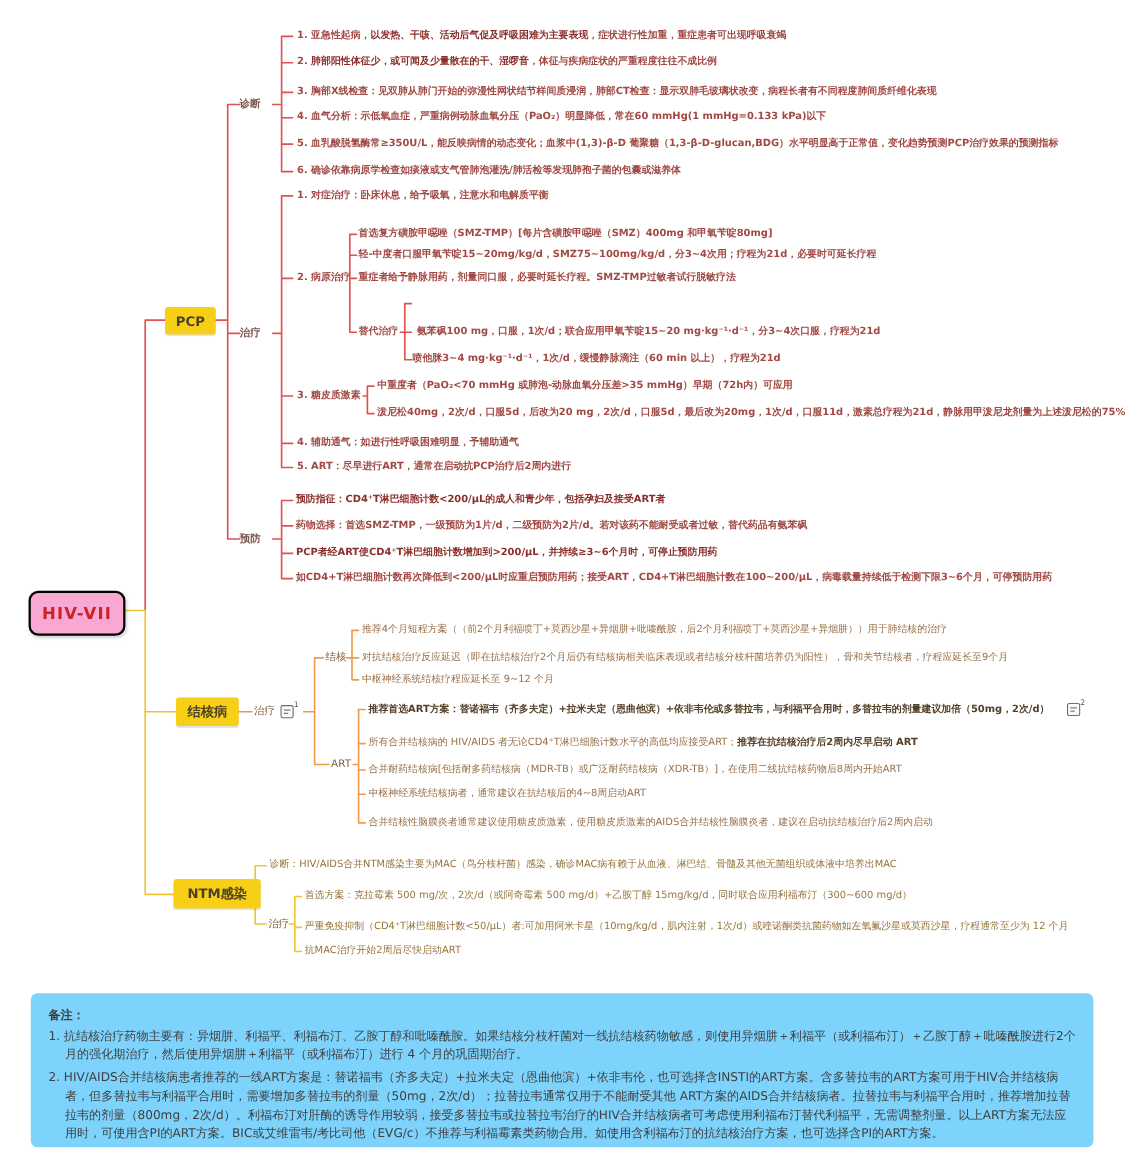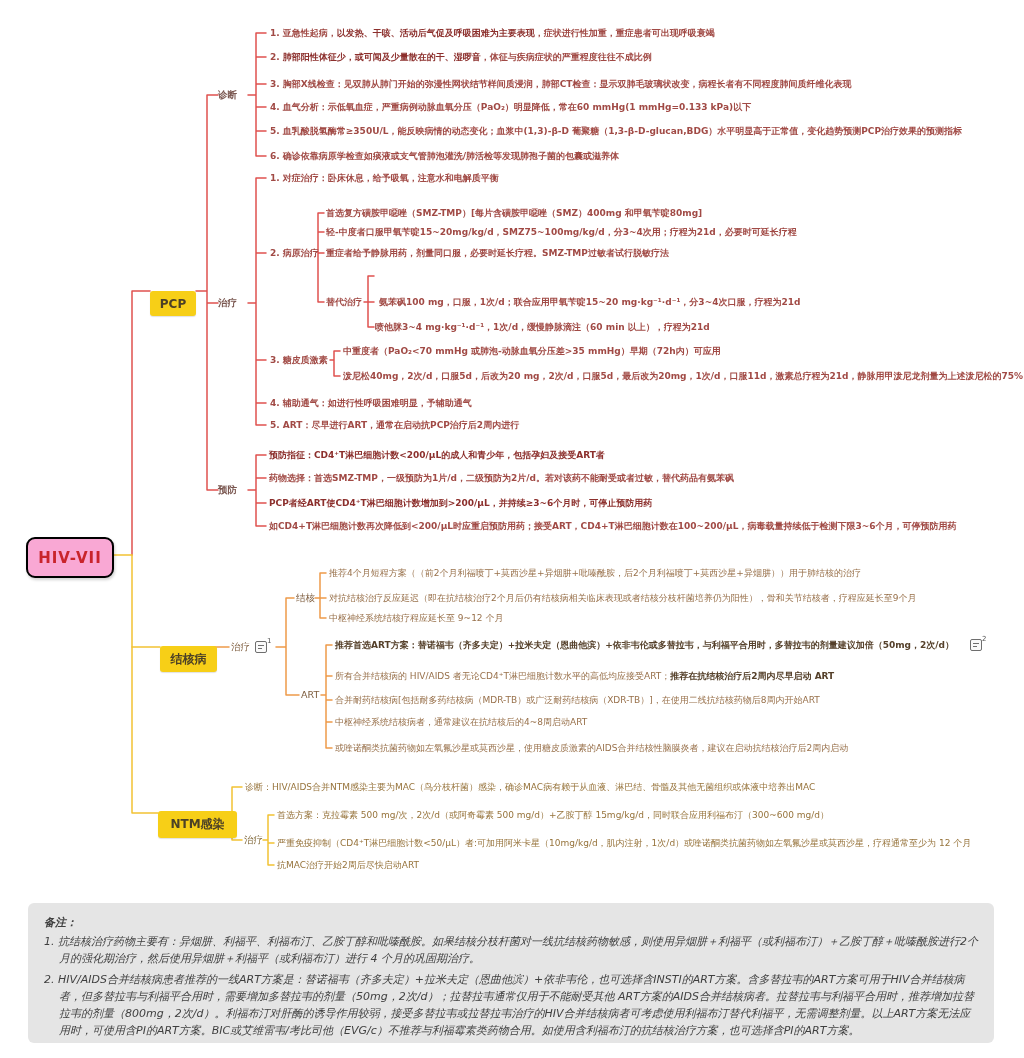--- a/index.html
+++ b/index.html
@@ -8,43 +8,43 @@
   svg.wires{position:absolute;left:0;top:0;pointer-events:none;}
   svg.wires path{fill:none;stroke-width:1.5;stroke-linecap:round;stroke-linejoin:round;}
   svg.wires path.red{stroke:#e0514f;}
   svg.wires path.orange{stroke:#ee9a49;}
   svg.wires path.yellow{stroke:#f2c233;}
 
   .root-box{position:absolute;left:26px;top:537px;width:84px;height:37px;background:#f9a8d4;
     border:2px solid #000000;border-radius:9px;display:flex;align-items:center;justify-content:center;
     color:#c9242b;font-weight:bold;font-size:15px;letter-spacing:1px;box-shadow:1px 2px 3px rgba(0,0,0,.18);}
   .topic{position:absolute;background:#f7cf17;border-radius:3px;display:flex;align-items:center;
-    justify-content:center;font-weight:bold;font-size:12px;color:#4c4126;box-shadow:0 1px 1px rgba(0,0,0,.12);margin-top:12px;}
+    justify-content:center;font-weight:bold;font-size:12px;color:#4c4126;box-shadow:0 1px 1px rgba(0,0,0,.12);}
   .topic.pcp-box{left:150px;top:279px;width:46px;height:25px;}
   .topic.tb-box{left:160px;top:634px;width:57px;height:26px;}
   .topic.ntm-box{left:158px;top:799px;width:79px;height:27px;}
 
   .leaf,.lbl{position:absolute;white-space:nowrap;transform:translateY(-50%);line-height:1.2;}
   .leaf{font-size:9px;}
   .lbl{font-size:9.5px;}
   .pcp{color:#a14a45;font-weight:bold;} .lbl.pcp{color:#7a5750;}
   .tb{color:#98704a;}  .lbl.tb{color:#7d5c3d;}
   .ntm{color:#97743c;} .lbl.ntm{color:#7d6435;}
   .pcp b{color:#8c2f2c;} .tb b{color:#55402a;}
   .row{display:flex;align-items:center;}
 
   .note-ref{display:inline-flex;align-items:flex-start;margin-left:5px;}
   .note-ref .box{width:10px;height:10px;border:1px solid #6e6e6e;border-radius:2px;position:relative;background:#fafafa;}
   .note-ref .box::before{content:"";position:absolute;left:2px;right:2px;top:3px;height:1px;background:#6e6e6e;}
   .note-ref .box::after{content:"";position:absolute;left:2px;right:4px;top:6px;height:1px;background:#6e6e6e;}
   .note-ref sup{font-size:7px;color:#555;line-height:1;transform:translateY(-3px);}
   .gap16{margin-left:16px;}
 
-  .notes{position:absolute;left:28px;top:903px;width:966px;height:140px;background:#e5e5e5;
-    border-radius:6px;box-sizing:border-box;padding:11px 16px;color:#3f3f3f;font-size:11px;line-height:1.55;font-style:italic;}
+  .notes{position:absolute;left:28px;top:903px;width:966px;height:140px;background:#7dd3fc;
+    border-radius:6px;box-sizing:border-box;padding:11px 16px;color:#3f3f3f;font-size:11px;line-height:1.55;}
   .notes .title{font-weight:bold;margin-bottom:2px;}
   .note-item{padding-left:15px;text-indent:-15px;margin-bottom:4px;}
 </style>
 </head>
 <body>
 
 <div class="canvas">
 
   <svg class="wires" width="1024" height="1058">
 
@@ -123,21 +123,21 @@
   <div class="leaf tb row" style="left:335px;top:645px">
     <b>推荐首选ART方案：替诺福韦（齐多夫定）+拉米夫定（恩曲他滨）+依非韦伦或多替拉韦，与利福平合用时，多替拉韦的剂量建议加倍（50mg，2次/d）</b>
     <span class="note-ref gap16">
         <span class="box"></span>
         <sup>2</sup>
       </span>
   </div>
   <div class="leaf tb" style="left:335px;top:676px"><span>所有合并结核病的 HIV/AIDS 者无论CD4⁺T淋巴细胞计数水平的高低均应接受ART；</span><b>推荐在抗结核治疗后2周内尽早启动 ART</b></div>
   <div class="leaf tb" style="left:335px;top:700px">合并耐药结核病[包括耐多药结核病（MDR-TB）或广泛耐药结核病（XDR-TB）]，在使用二线抗结核药物后8周内开始ART</div>
   <div class="leaf tb" style="left:335px;top:722px">中枢神经系统结核病者，通常建议在抗结核后的4~8周启动ART</div>
-  <div class="leaf tb" style="left:335px;top:748px">或喹诺酮类抗菌药物如左氧氟沙星或莫西沙星，使用糖皮质激素的AIDS合并结核性脑膜炎者，建议在启动抗结核治疗后2周内启动</div>
+  <div class="leaf tb" style="left:335px;top:748px">合并结核性脑膜炎者通常建议使用糖皮质激素，使用糖皮质激素的AIDS合并结核性脑膜炎者，建议在启动抗结核治疗后2周内启动</div>
 
   <div class="leaf ntm" style="left:245px;top:787px">诊断：HIV/AIDS合并NTM感染主要为MAC（鸟分枝杆菌）感染，确诊MAC病有赖于从血液、淋巴结、骨髓及其他无菌组织或体液中培养出MAC</div>
   <div class="lbl ntm" style="left:244px;top:840px">治疗</div>
   <div class="leaf ntm" style="left:277px;top:815px">首选方案：克拉霉素 500 mg/次，2次/d（或阿奇霉素 500 mg/d）+乙胺丁醇 15mg/kg/d，同时联合应用利福布汀（300~600 mg/d）</div>
   <div class="leaf ntm" style="left:277px;top:843px">严重免疫抑制（CD4⁺T淋巴细胞计数&lt;50/μL）者:可加用阿米卡星（10mg/kg/d，肌内注射，1次/d）或喹诺酮类抗菌药物如左氧氟沙星或莫西沙星，疗程通常至少为 12 个月</div>
   <div class="leaf ntm" style="left:277px;top:865px">抗MAC治疗开始2周后尽快启动ART</div>
 
   <div class="notes">
     <div class="title">备注：</div>
     <div class="note-item">1. 抗结核治疗药物主要有：异烟肼、利福平、利福布汀、乙胺丁醇和吡嗪酰胺。如果结核分枝杆菌对一线抗结核药物敏感，则使用异烟肼＋利福平（或利福布汀）＋乙胺丁醇＋吡嗪酰胺进行2个月的强化期治疗，然后使用异烟肼＋利福平（或利福布汀）进行 4 个月的巩固期治疗。</div>

